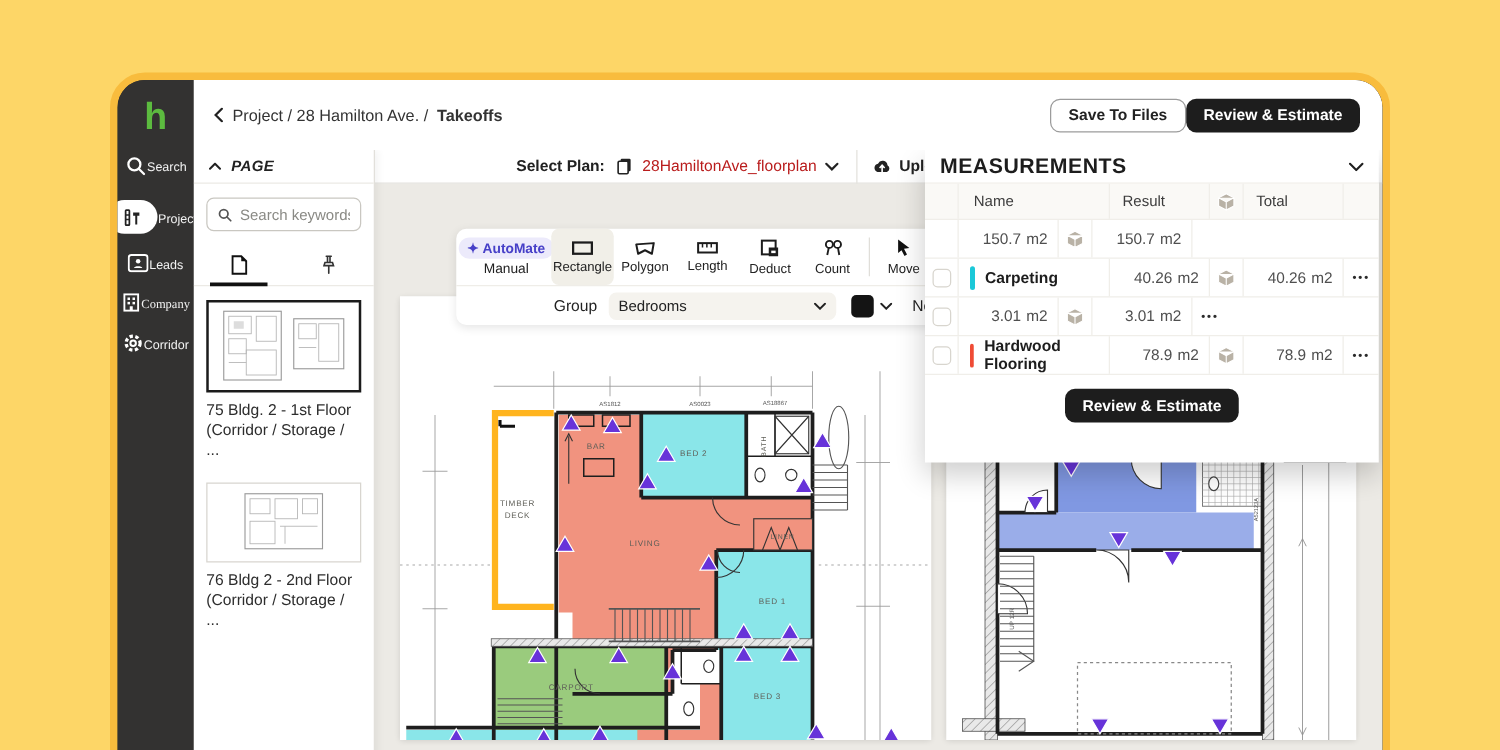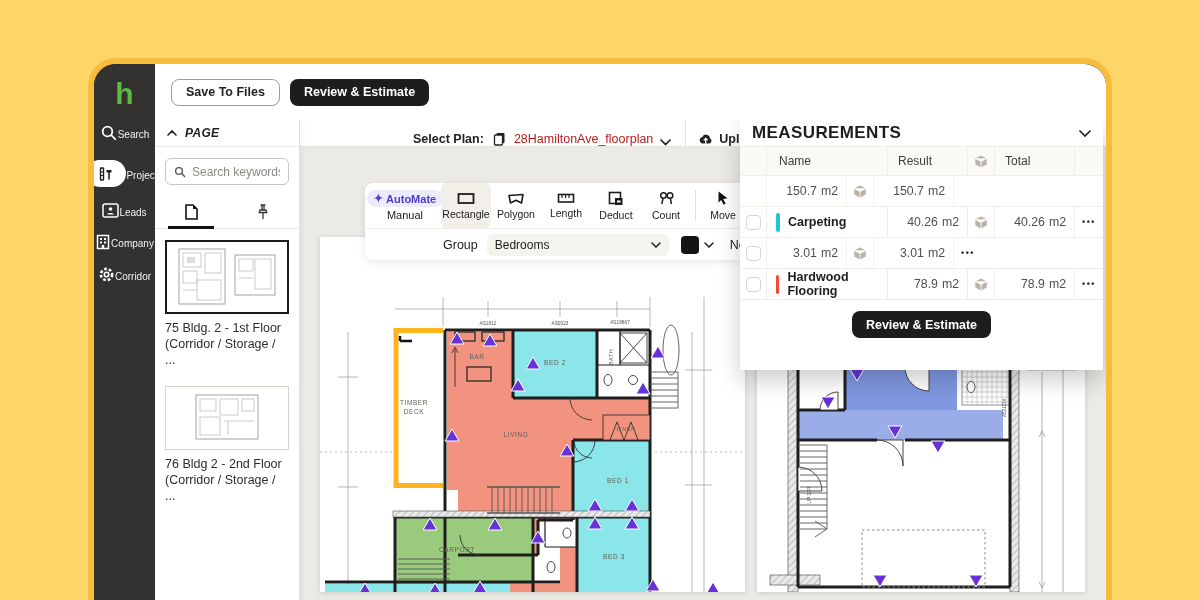--- a/index.html
+++ b/index.html
@@ -10,21 +10,21 @@
   .window { position:absolute; left:88px; top:58px; width:1024px; height:700px;
             background:#333231; border:6px solid #F8BC3D; border-radius:28px; overflow:hidden; display:flex; }
 
   
   .sidebar { width:61px; background:#333231; display:flex; flex-direction:column; align-items:center; flex-shrink:0; }
   .logo { margin-top:12px; height:36px; display:flex; align-items:center; }
   .logo span { color:#5CBB3F; font-size:30px; font-weight:bold; line-height:1; }
   .nav-item { display:flex; flex-direction:row; align-items:center; cursor:pointer; }
   .nav-item .lbl { color:#F2F2F2; font-size:10px; margin-top:3px; }
   .nav-search { margin-top:12px; } .nav-projects { margin-top:18px; }
-  .nav-leads { margin-top:16px; } .nav-company { margin-top:16px; } .nav-settings { margin-top:16px; }
+  .nav-leads { margin-top:16px; } .nav-company { margin-top:16px;font-family:Liberation Serif, serif; } .nav-settings { margin-top:16px; }
   .pill { width:40px; height:27px; background:#fff; border-radius:14px; display:flex; align-items:center; justify-content:center; }
 
   
   .content { position:relative; flex:1; background:#ECEAE5; border-radius:0 22px 0 0; overflow:hidden; }
   .topbar { position:absolute; left:0; top:0; right:0; height:56px; background:#fff; display:flex; align-items:center; justify-content:space-between; padding:0 18px 0 16px; z-index:5; }
   .crumb { display:flex; align-items:center; gap:7px; font-size:13px; color:#333; }
   .crumb b { font-weight:700; }
   .btn-outline { background:#fff; border:1px solid #9c9c9c; border-radius:8px; height:27px; padding:0 14px; font-size:12.5px; font-weight:600; color:#222; cursor:pointer; font-family:inherit; }
   .btn-black { background:#1D1D1D; border:none; border-radius:8px; height:27px; padding:0 14px; font-size:12.5px; font-weight:600; color:#fff; cursor:pointer; font-family:inherit; }
 
@@ -40,21 +40,21 @@
   .pp-tabs { height:33px; display:flex; border-bottom:1px solid #ECEAE5; }
   .pp-tab { flex:1; display:flex; align-items:center; justify-content:center; position:relative; cursor:pointer; }
   .pp-tab.active::after { content:""; position:absolute; bottom:-1px; left:50%; transform:translateX(-50%); width:46px; height:3px; background:#111; }
   .thumb { margin:11px 10px 0; background:#fff; }
   .thumb.sel { border:2px solid #1b1b1b; height:74px; }
   .thumb.un  { border:1px solid #D8D5CF; height:64px; }
   .thumb-label { margin:6px 10px 0; font-size:12.5px; color:#2d2d2d; line-height:1.28; }
 
   
   .canvas { position:relative; flex:1; background:#ECEAE5; overflow:hidden; }
-  .planbar { position:absolute; left:0; top:0; right:0; height:27px; background:#fff; border-bottom:1px solid #E4E2DD; display:flex; align-items:flex-end; z-index:2; }
+  .planbar { position:absolute; left:0; top:0; right:0; height:27px; background:#fff; border-bottom:1px solid #E4E2DD; display:flex; align-items:center; z-index:2; }
   .planbar .lab { font-size:12.5px; font-weight:600; color:#222; margin-left:113px; }
   .planbar .val { font-size:12.5px; color:#b91c1c; margin-left:8px; }
   .planbar .vsep { width:1px; height:27px; background:#E4E2DD; margin-left:14px; }
   .planbar .up { display:flex; align-items:center; gap:6px; margin-left:12px; font-size:12.5px; font-weight:600; color:#222; cursor:pointer; }
   .ico { display:inline-flex; align-items:center; justify-content:center; }
 
   .sheet { position:absolute; top:117px; height:355px; background:#fff; box-shadow:0 1px 5px rgba(0,0,0,.14); }
   .sheet1 { left:20px; width:425px; }
   .sheet2 { left:457px; width:328px; }
 
@@ -167,21 +167,30 @@
               <circle cx="8.5" cy="8.5" r="2.2" fill="none" stroke="#fff" stroke-width="1.6"></circle>
             </svg>
         </span>
         <span class="lbl">Corridor</span>
       </div>
     </div>
 
     <div class="content">
 
       <div class="topbar">
-        <div style="display:flex; gap:10px;">
+        <div class="crumb">
+          <span class="ico">
+            <svg width="8" height="12" viewBox="0 0 8 12">
+                <path d="M6.5 1 L1.5 6 L6.5 11" fill="none" stroke="#222" stroke-width="1.8" stroke-linecap="round"></path>
+              </svg>
+          </span>
+          <span>Project / 28 Hamilton Ave. /</span>
+          <b>Takeoffs</b>
+        </div>
+        <div style="display:flex; ">
           <button class="btn-outline">Save To Files</button>
           <button class="btn-black">Review &amp; Estimate</button>
         </div>
       </div>
 
       <div class="body">
 
         <div class="pagepanel">
           <div class="pp-head">
             <span class="ico">

